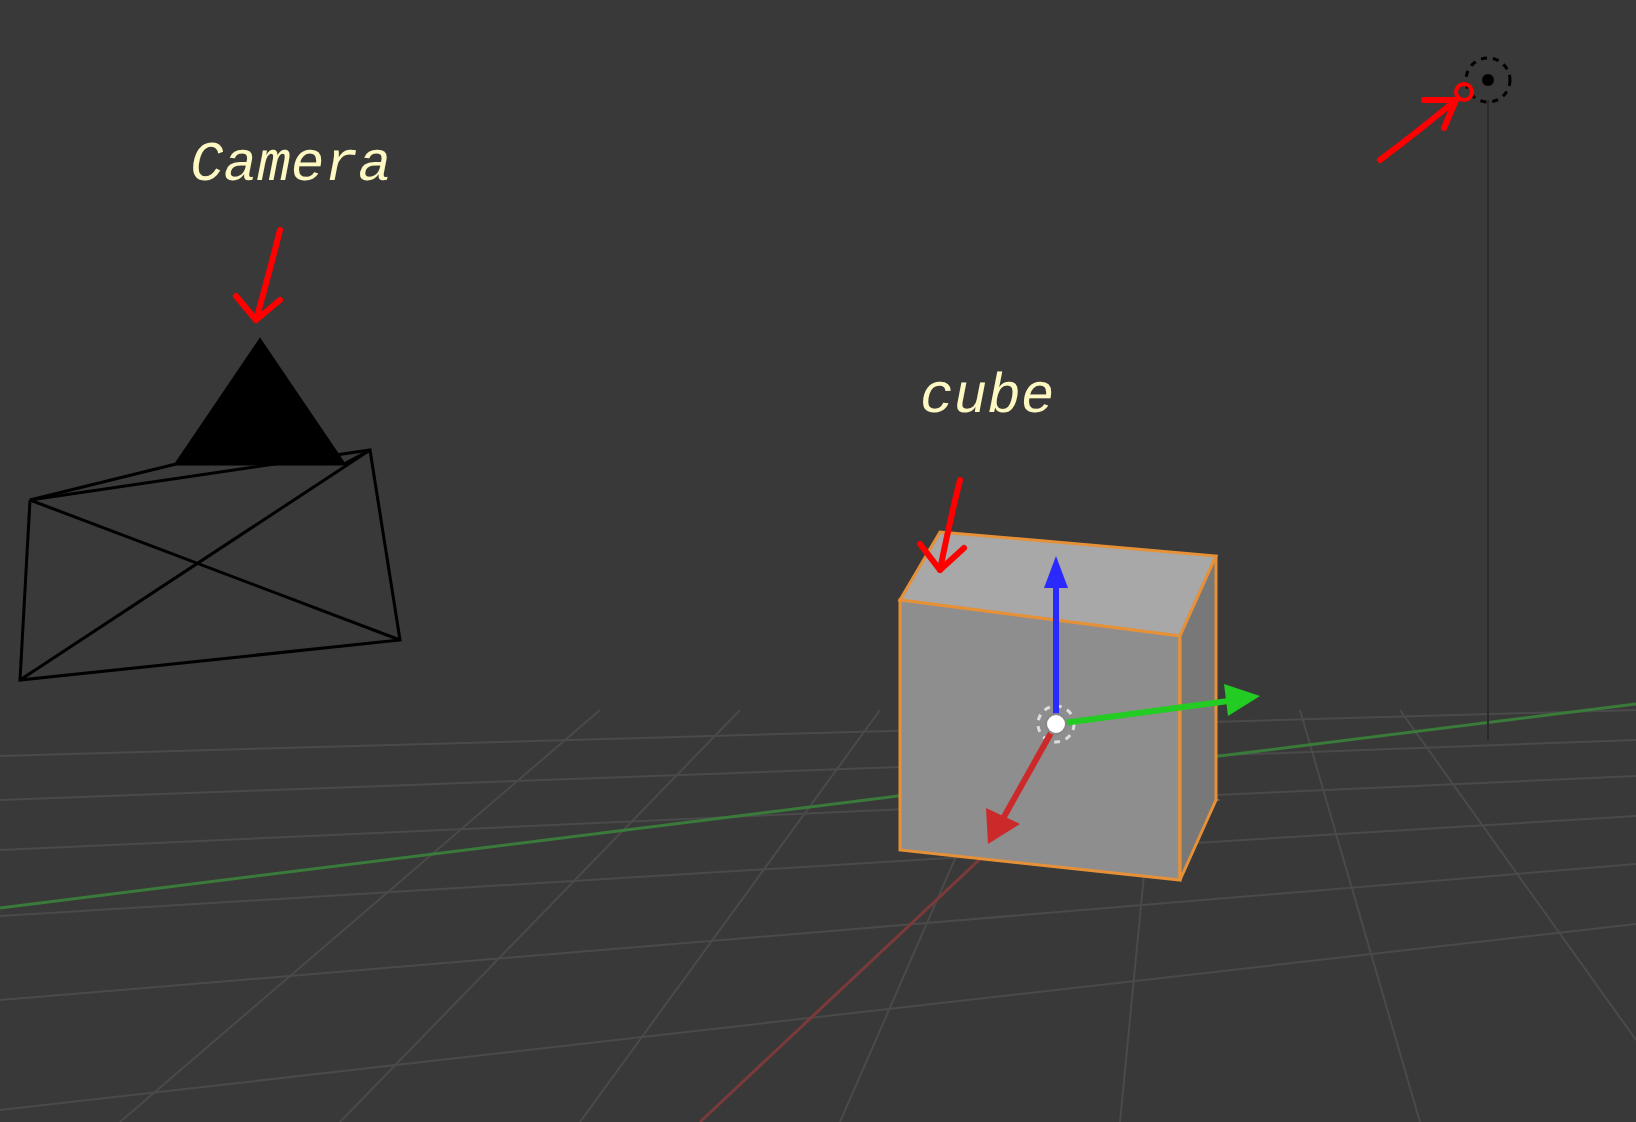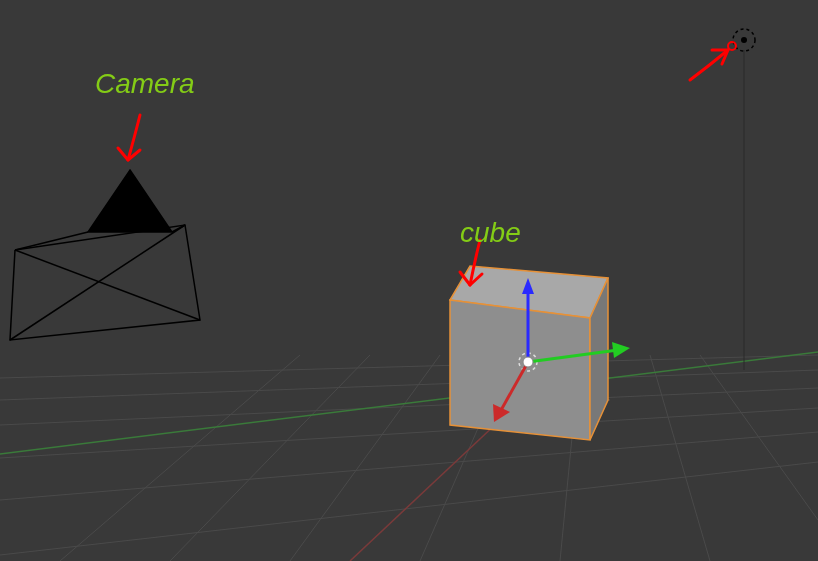--- a/index.html
+++ b/index.html
@@ -17,22 +17,22 @@
     height: 561px;
   }
   svg.scene {
     position: absolute;
     top: 0; left: 0;
     width: 818px;
     height: 561px;
   }
   .annotation {
     position: absolute;
-    color: #84cc16;
-    font-family: Liberation Sans, sans-serif;
+    color: #fef9c3;
+    font-family: Liberation Mono, monospace;
     font-style: italic;
     font-size: 28px;
     pointer-events: none;
     white-space: nowrap;
   }
 </style>
 </head>
 <body>
 
 <div class="viewport">
@@ -127,15 +127,15 @@
     <path d="M 470 285 L 460 272 M 470 285 L 482 274"></path>
 
     <path d="M 690 80 Q 710 65 728 50"></path>
     <path d="M 728 50 L 712 50 M 728 50 L 722 64"></path>
     <circle cx="732" cy="46" r="4" stroke-width="2"></circle>
   </g>
 
 </svg>
 
 <div class="annotation" style="left:95px; top:68px;">Camera</div>
-<div class="annotation" style="left:460px; top:217px;">cube</div>
+<div class="annotation" style="left:460px; top:184px;">cube</div>
 
 </div>
 
 </body></html>

